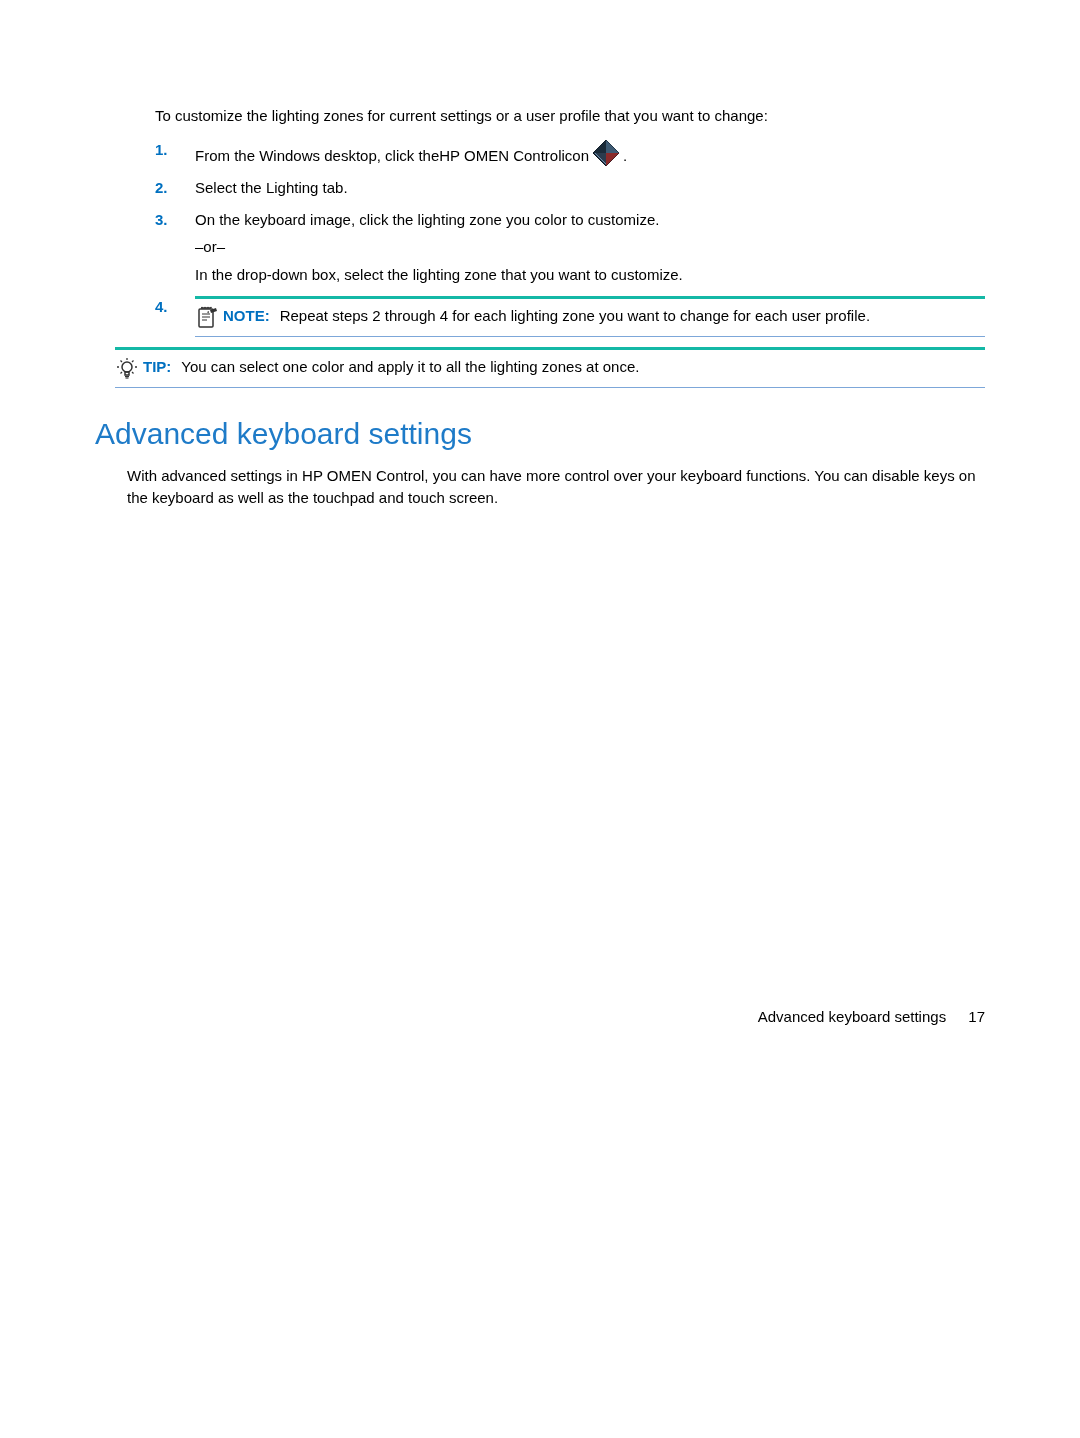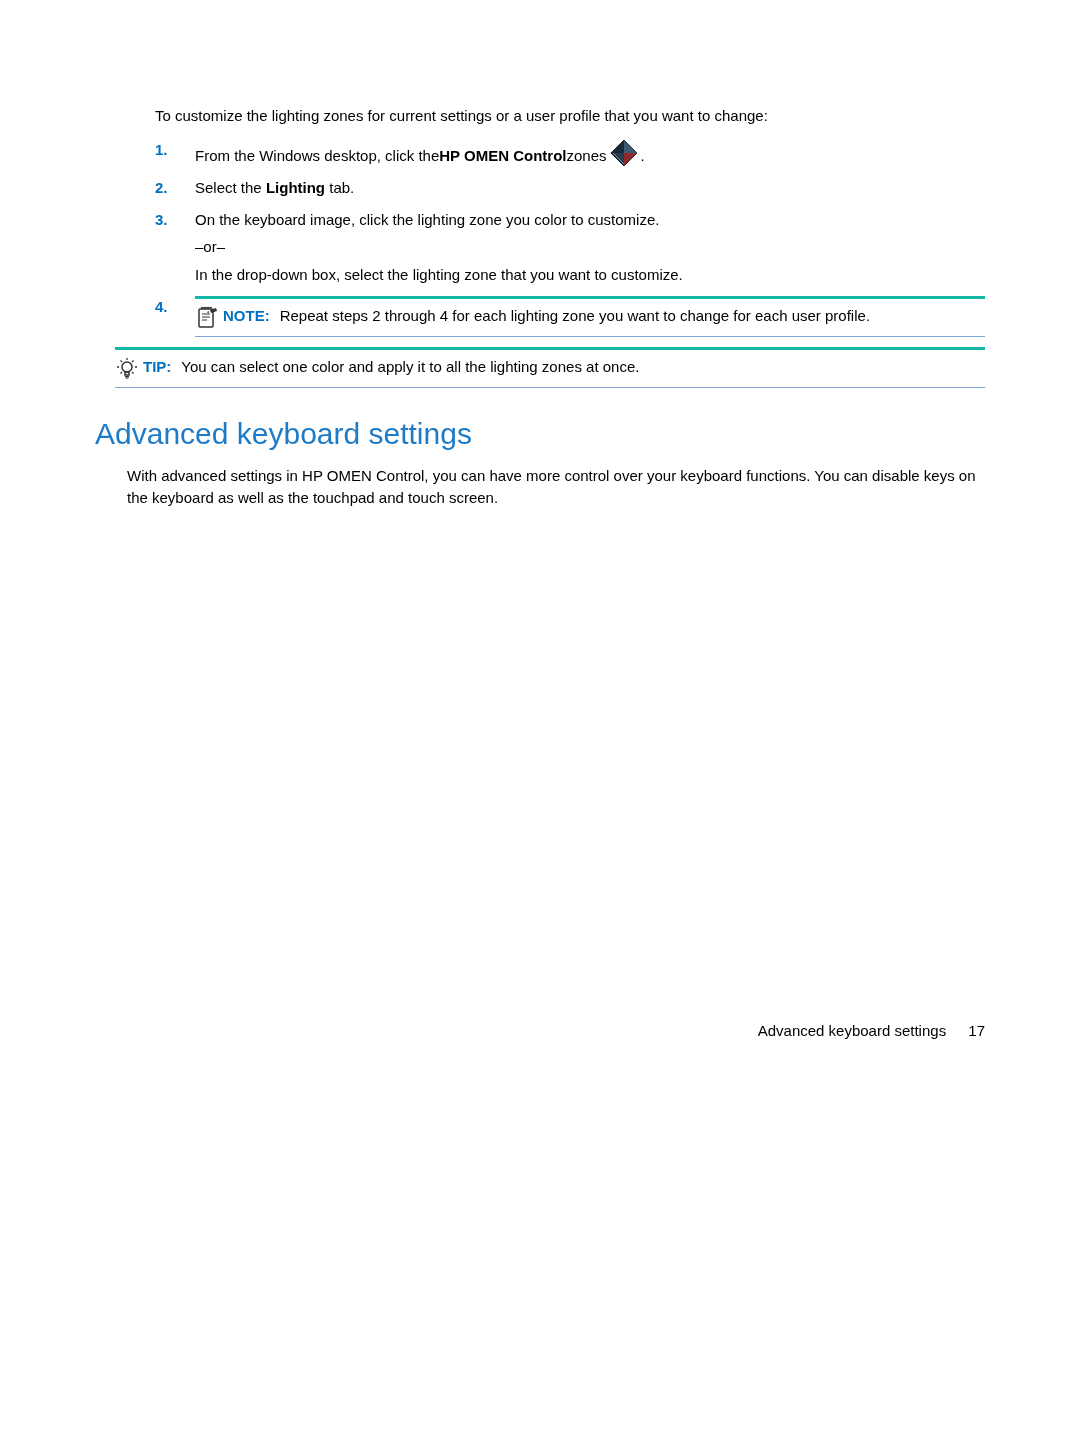--- a/index.html
+++ b/index.html
@@ -35,21 +35,21 @@
     margin-bottom: 10px;
   }
   .step-num {
     position: absolute;
     left: 0;
     top: 0;
     color: #0070c0;
     font-weight: bold;
   }
   .step-text .bold {
-    font-weight: bold;
+    font-weight: normal;
   }
   .step1-line {
     display: flex;
     align-items: flex-end;
     flex-wrap: wrap;
   }
   .omen-icon {
     width: 28px;
     height: 28px;
     display: inline-block;
@@ -94,21 +94,21 @@
     color: #1e7bc8;
     font-weight: normal;
     font-size: 30px;
     margin: 24px 0 10px 0;
   }
   .section-body {
     margin-left: 32px;
   }
   .footer {
     position: absolute;
-    bottom: 42px;
+    bottom: 56px;
     right: 95px;
     font-size: 15px;
   }
   .footer-pg {
     margin-left: 18px;
   }
 </style>
 </head>
 <body>
 
@@ -118,21 +118,21 @@
 
     <p class="intro">To customize the lighting zones for current settings or a user profile that you want to change:</p>
 
     <ol class="steps">
 
       <li>
         <span class="step-num">1.</span>
         <div class="step-text step1-line">
           <span>From the Windows desktop, click the </span>
           <span class="bold">HP OMEN Control</span>
-          <span> zones </span>
+          <span> icon </span>
           <span class="omen-icon">
             <svg viewBox="0 0 28 28">
               <polygon points="14,1 27,14 14,27 1,14" fill="#2a3b4d" stroke="#0a1520" stroke-width="1"></polygon>
               <polygon points="14,3 25,14 14,25 3,14" fill="none" stroke="#7aa0c4" stroke-width="0.8"></polygon>
               <polygon points="14,1 27,14 14,14" fill="#3d5a73"></polygon>
               <polygon points="14,14 27,14 14,27" fill="#8a2a2a"></polygon>
               <polygon points="14,1 14,14 1,14" fill="#1a2a38"></polygon>
             </svg>
           </span>
           <span>.</span>

